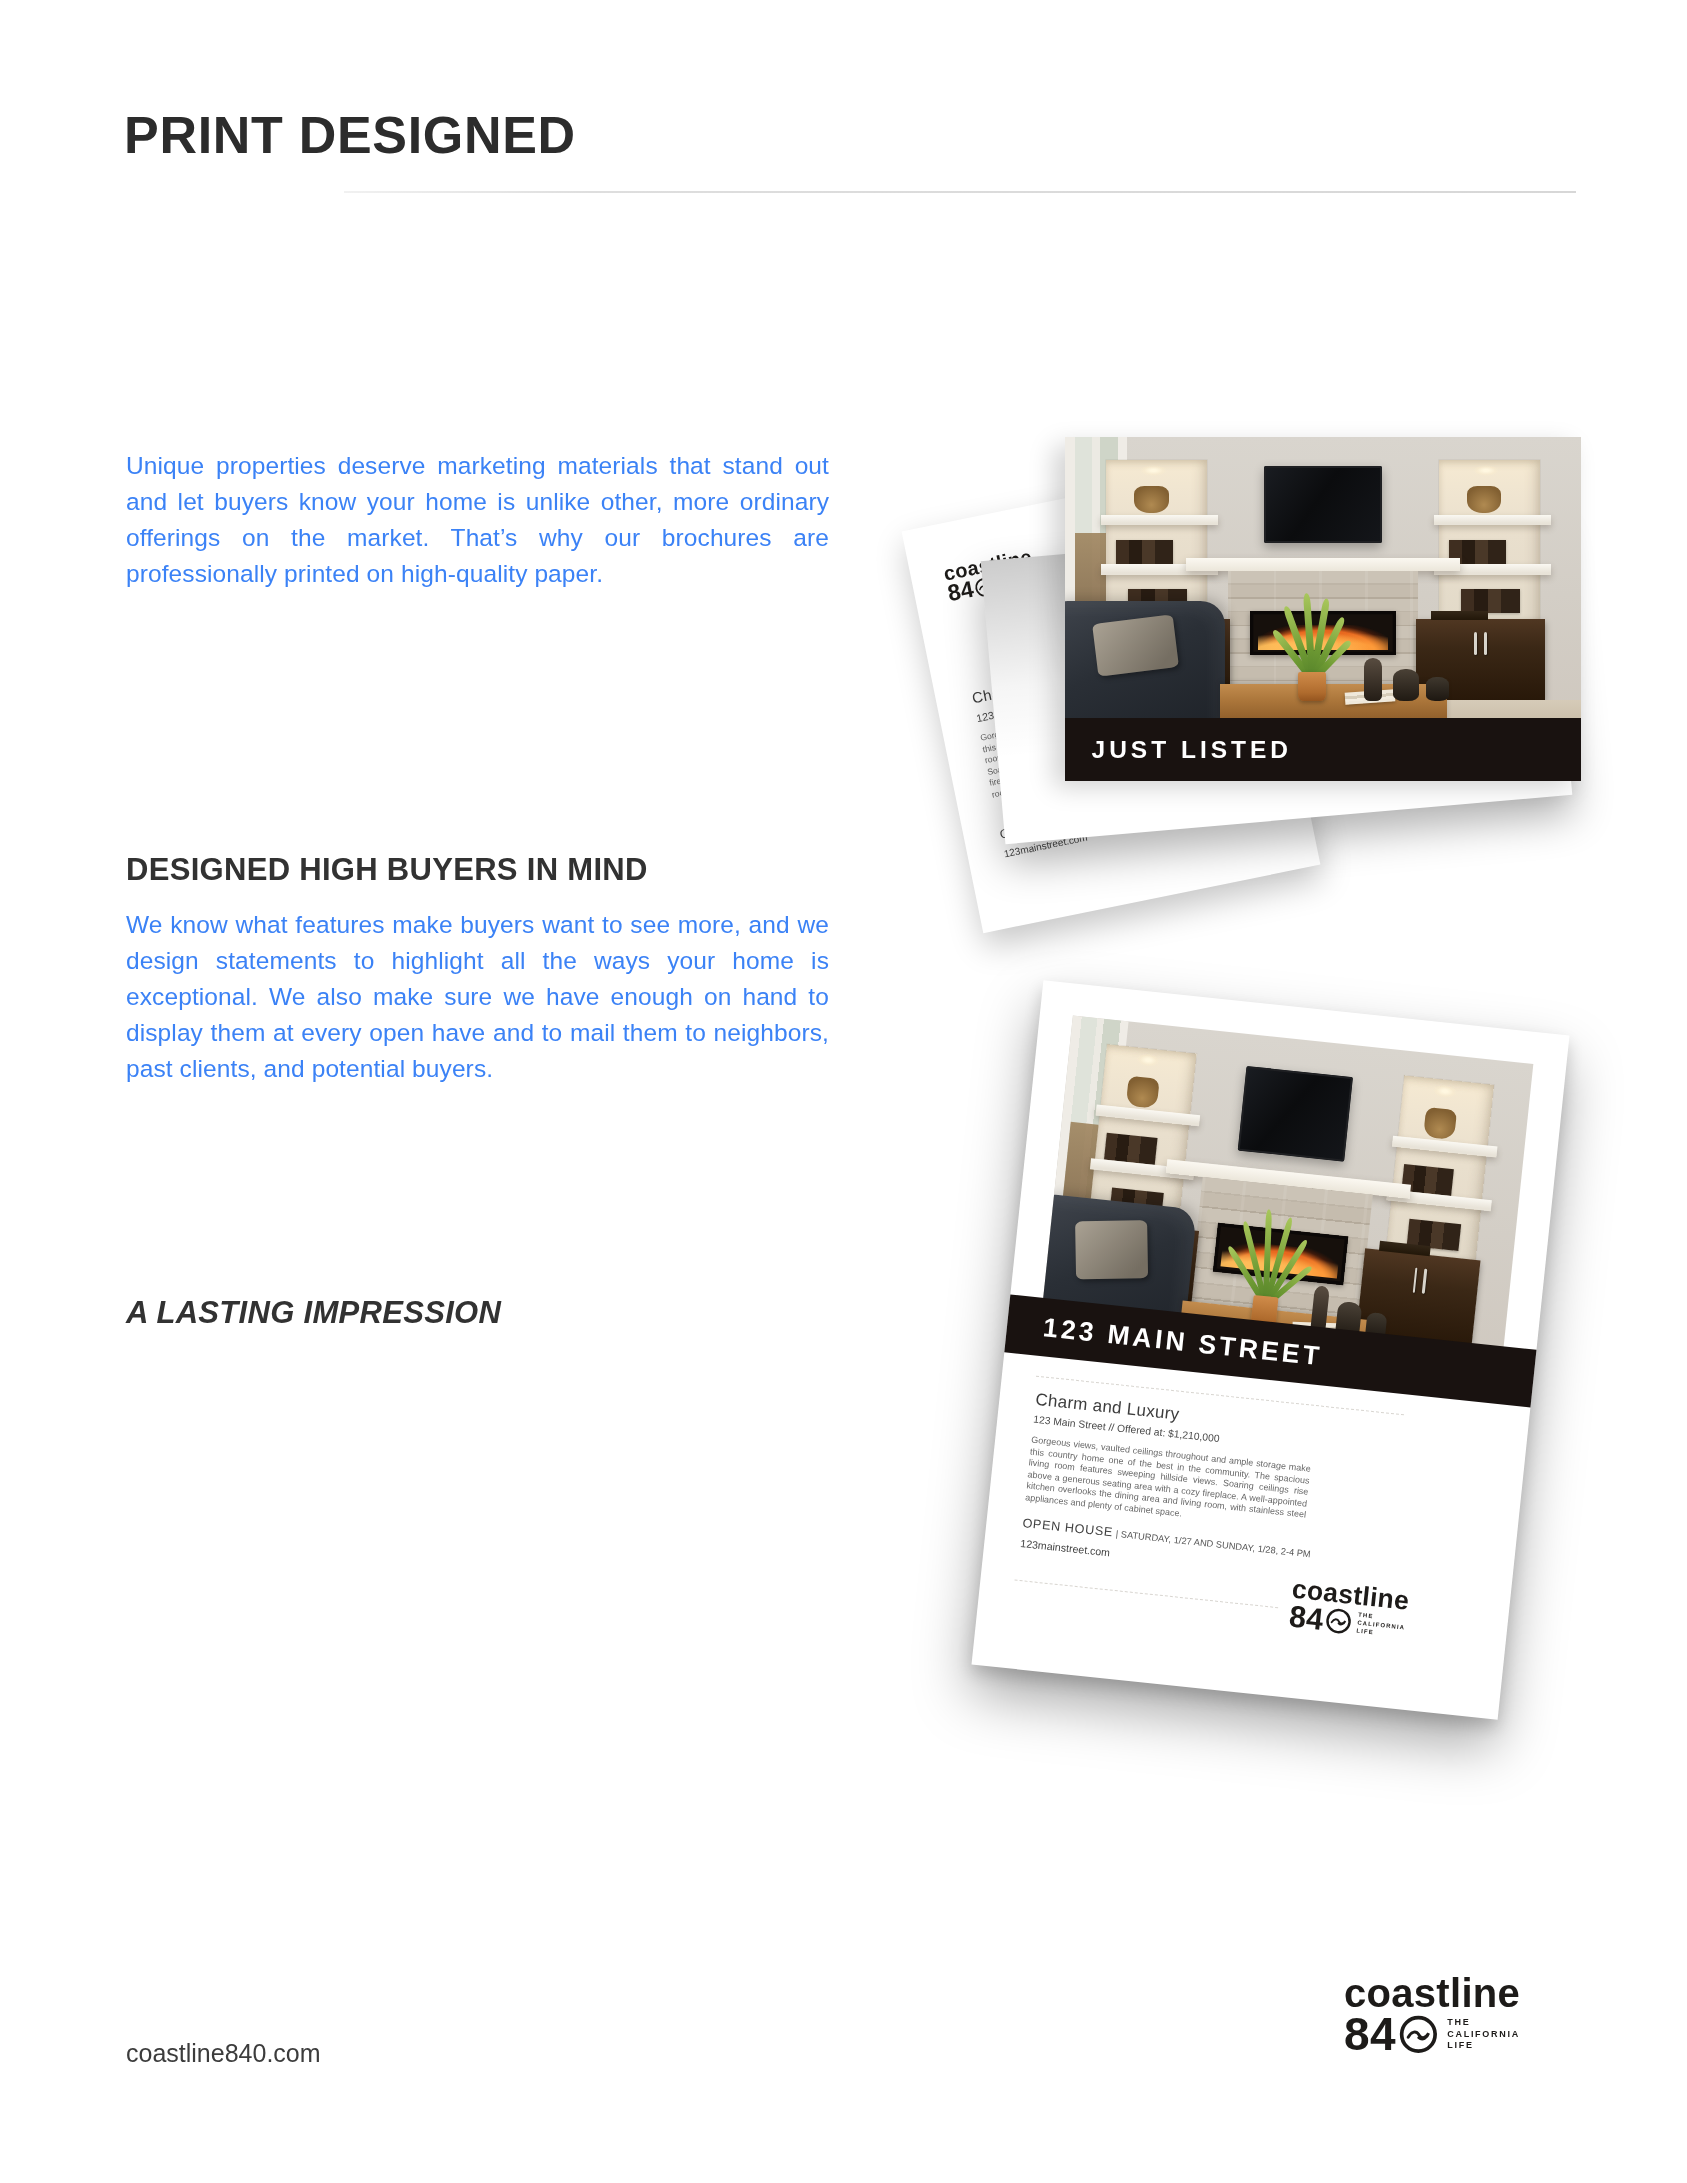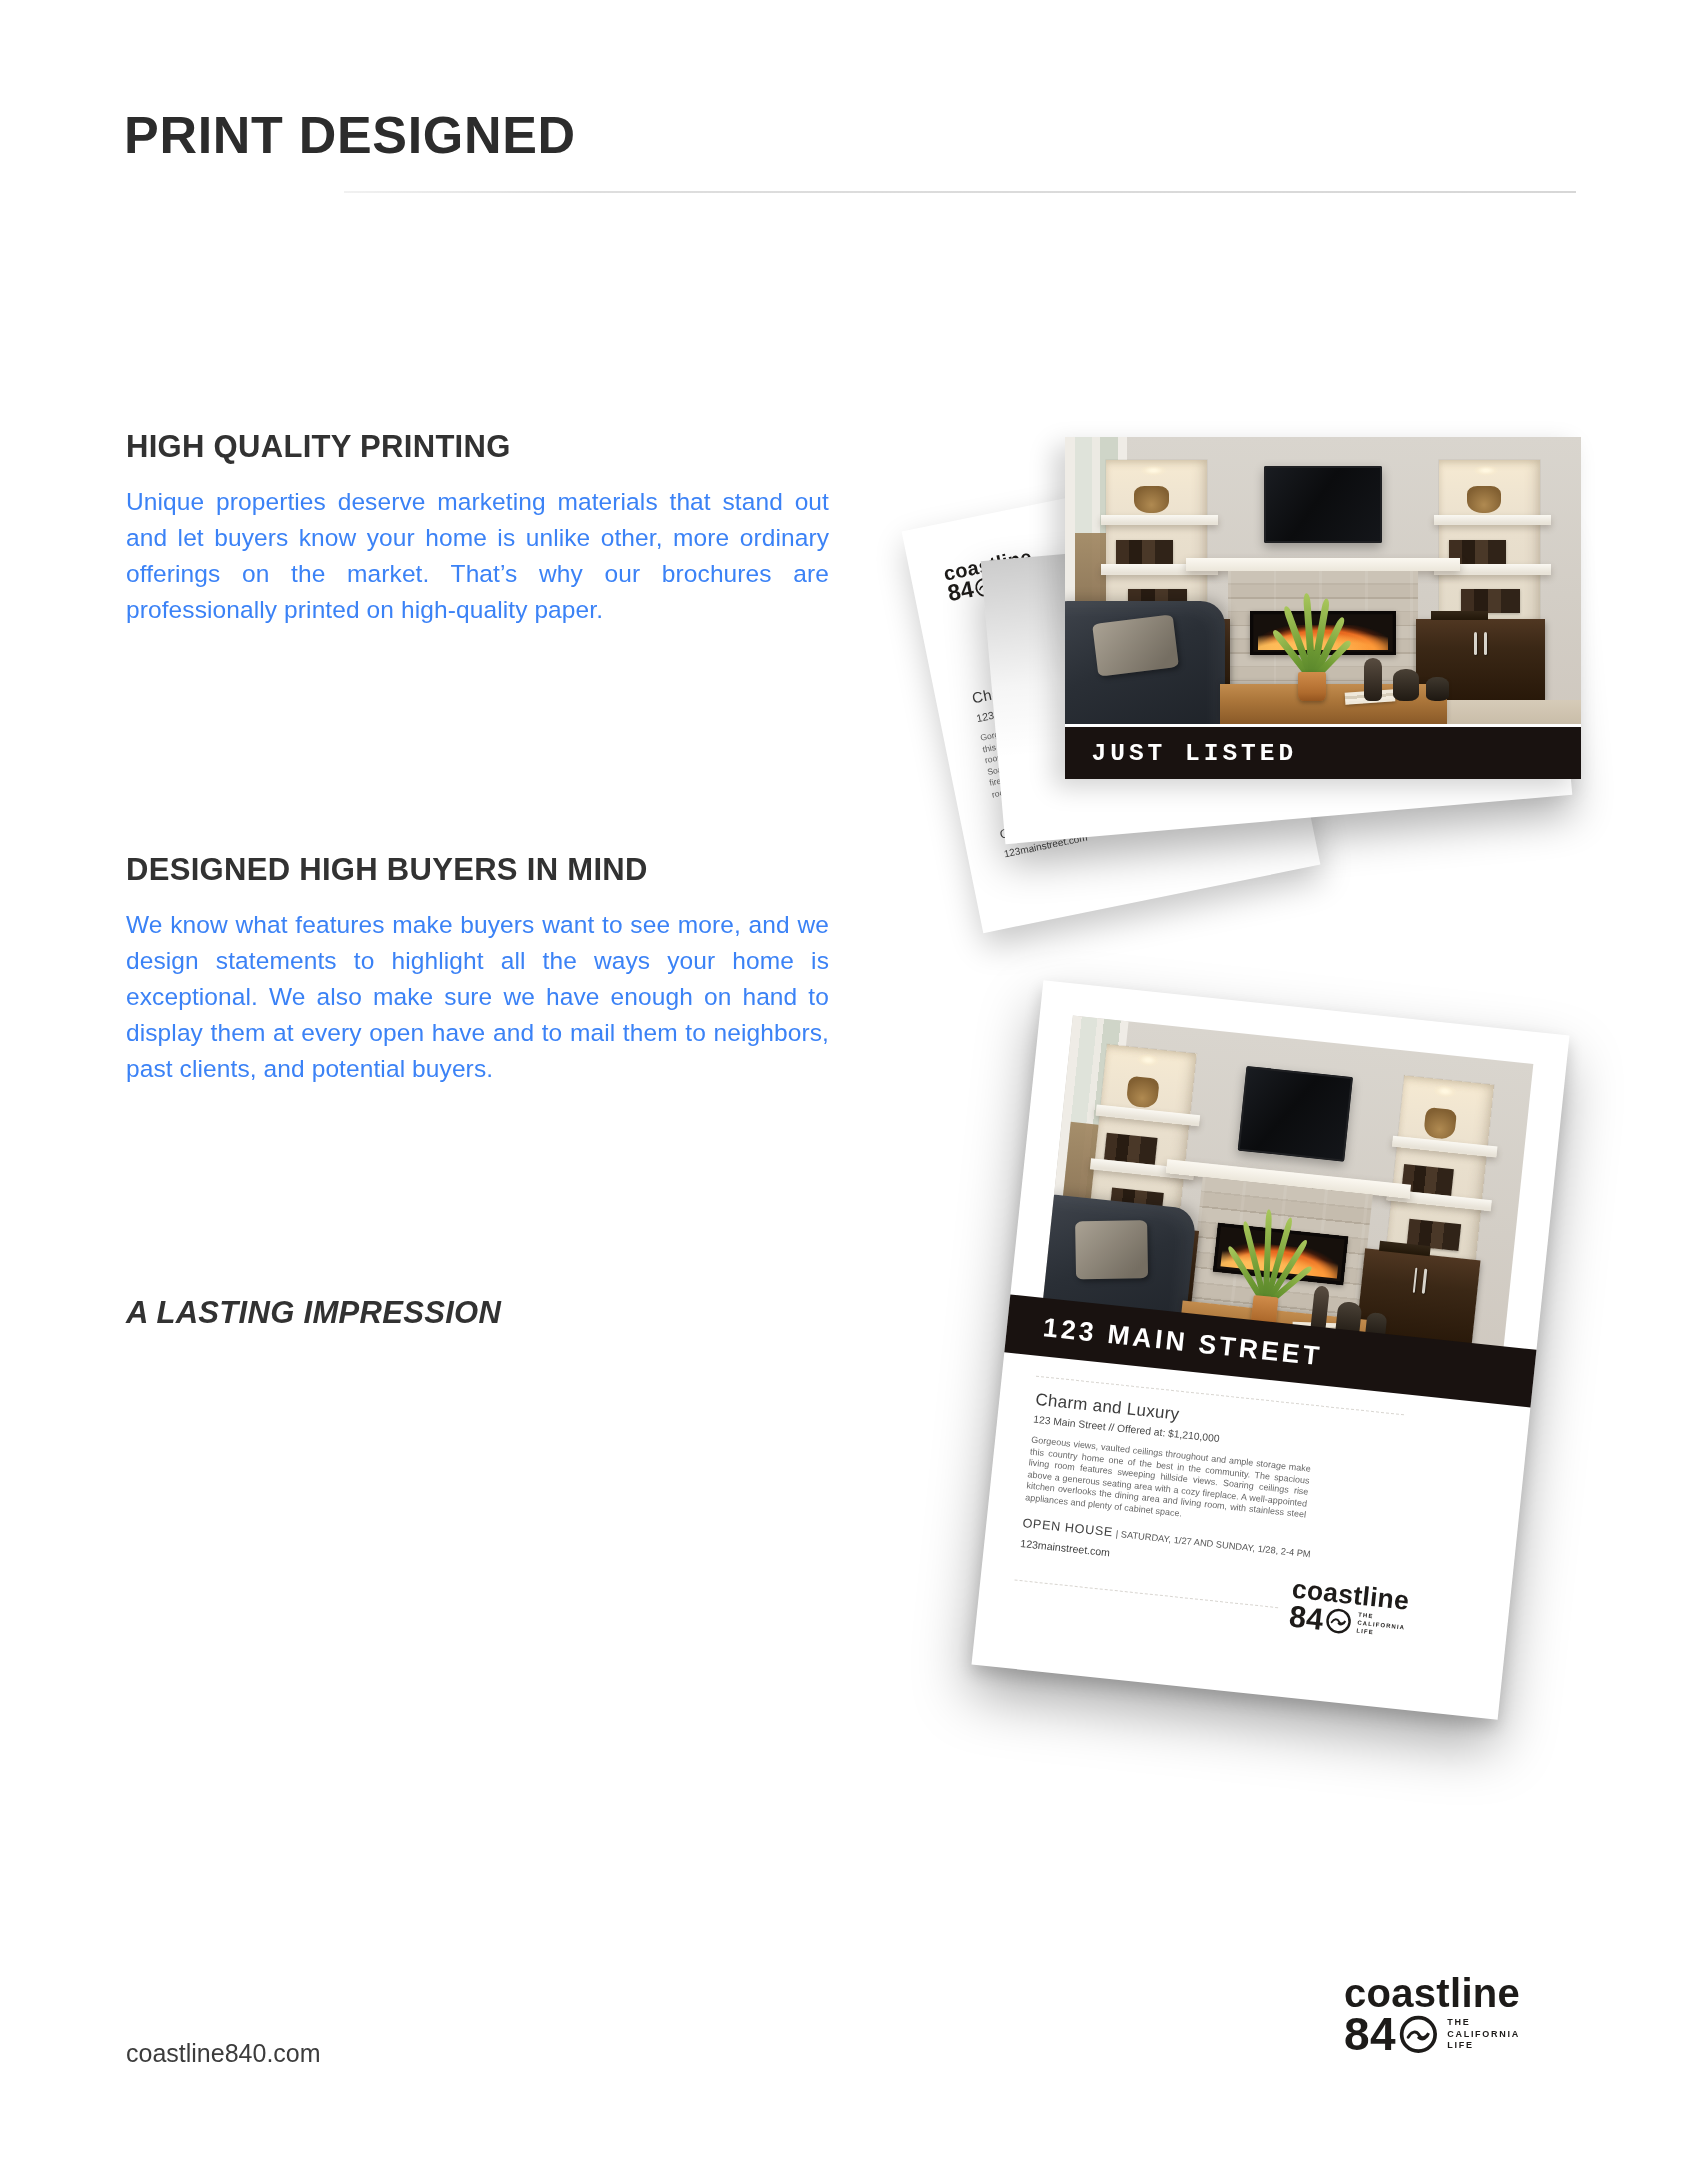--- a/index.html
+++ b/index.html
@@ -71,21 +71,21 @@
   .bc-addr  { position:absolute; left:36px; top:192px; font-size:10.6px; color:#4a4a4a; }
   .bc-desc  { position:absolute; left:36px; top:213px; width:278px; font-size:8.6px; line-height:11.6px; text-align:justify; color:#676767; }
   .bc-oh    { position:absolute; left:36px; top:310px; color:#3f3f3f; }
   .bc-oh .oh-label   { font-size:12.6px; letter-spacing:0.7px; }
   .bc-oh .oh-details { font-size:9px; color:#555; }
   .bc-url   { position:absolute; left:36px; top:331px; font-size:10px; color:#444; }
 
   
   .banner { position:absolute; left:0; width:100%; background:#191210; color:#fff;
     display:flex; align-items:center; }
-  .pc-banner { top:290px; height:52px;font-family:Liberation Mono, monospace; }
+  .pc-banner { top:281px; height:63px; }
   .pc-banner span { font-size:24.5px; font-weight:700; letter-spacing:4px; padding-left:26.5px; }
   .fl-banner { top:316px; height:58px; }
   .fl-banner span { font-size:26.5px; font-weight:700; letter-spacing:3.3px; padding-left:36px; }
 
   
   .dash { position:absolute; border-top:1.3px dashed #d8d5d0; }
   .fl-d1 { left:34px; top:394px; width:370px; }
   .fl-d2 { left:34px; top:599px; width:265px; }
   .fl-title { position:absolute; left:36px; top:408px; font-size:17px; color:#3d3d3d; letter-spacing:0.3px; }
   .fl-addr  { position:absolute; left:36px; top:432px; font-size:10.3px; color:#4a4a4a; }
@@ -186,21 +186,20 @@
 </style>
 </head>
 <body>
 
 <div class="page">
 
   <div class="page-title">PRINT DESIGNED</div>
   <div class="title-rule"></div>
 
   <section class="sec s1">
-    <h2>HIGH QUALITY PRINTING</h2>
     <p>Unique properties deserve marketing materials that stand out and let buyers know your home is unlike other, more ordinary offerings on the market. That’s why our brochures are professionally printed on high-quality paper.</p>
   </section>
 
   <section class="sec s2">
     <h2>DESIGNED HIGH BUYERS IN MIND</h2>
     <p>We know what features make buyers want to see more, and we design statements to highlight all the ways your home is exceptional. We also make sure we have enough on hand to display them at every open have and to mail them to neighbors, past clients, and potential buyers.</p>
   </section>
 
   <section class="sec s3">
     <h2>A LASTING IMPRESSION</h2>

